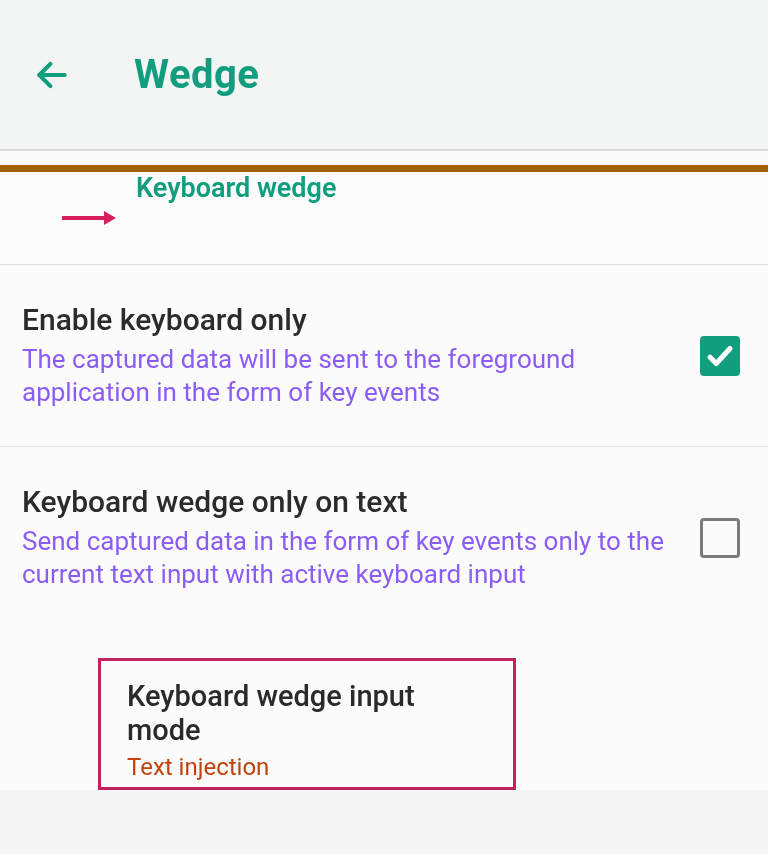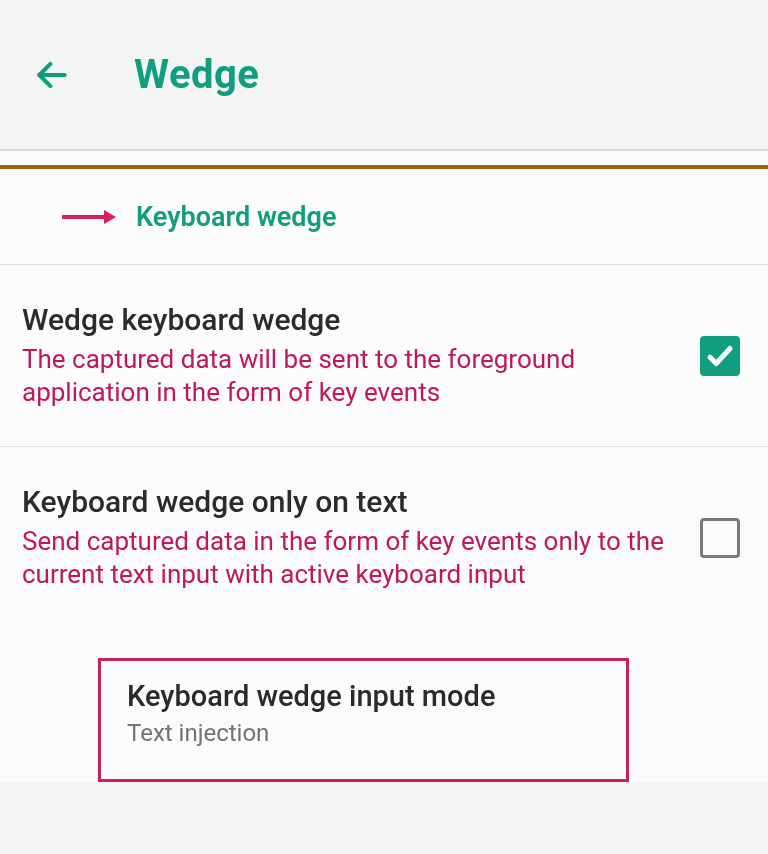--- a/index.html
+++ b/index.html
@@ -13,44 +13,44 @@
     border-bottom: 2px solid #d9d9d9;
   }
   .back-arrow {
     width: 44px; height: 44px; color: #109e7f; display: flex; align-items: center; justify-content: center;
     cursor: pointer; margin-right: 60px;
   }
   .back-arrow svg { width: 38px; height: 38px; }
   .app-title { font-size: 40px; font-weight: 700; color: #109e7f; letter-spacing: 0.5px; }
   .content { background: #fcfcfc; }
   .section-header {
-    height: 100px; display: flex; align-items: center; padding-left: 60px;
-    border-top: 4px solid #a16207; border-bottom: 1px solid #e0e0e0;
+    height: 100px; display: flex; padding-left: 60px;
+    border-top: 7px solid #a16207; border-bottom: 1px solid #e0e0e0;
   }
   .pointer-arrow { color: #d81e5b; margin-right: 20px; display:flex; align-items:center; }
   .pointer-arrow svg { width: 56px; height: 18px; }
   .section-title { color: #109e7f; font-size: 27px; font-weight: 600; }
   .setting-row {
     display: flex; align-items: center; padding: 36px 28px 36px 22px;
     border-bottom: 1px solid #e2e2e2; cursor: pointer;
     background: #fbfbfb;
   }
   .setting-text { flex: 1; padding-right: 20px; }
   .setting-title { font-size: 30px; font-weight: 500; color: #2b2b2b; line-height: 1.25; margin-bottom: 4px; }
-  .setting-desc { font-size: 26px; color: #be185d; line-height: 1.3; }
+  .setting-desc { font-size: 26px; color: #8b5cf6; line-height: 1.3; }
   .checkbox {
     width: 40px; height: 40px; border: 3px solid #7a7a7a; border-radius: 4px;
     display: flex; align-items: center; justify-content: center; flex-shrink: 0;
   }
   .checkbox.checked { background: #109e7f; border-color: #109e7f; }
   .checkbox.checked svg { width: 30px; height: 30px; color: #fff; }
   .highlight-wrap { padding: 30px 0 0 98px; background:#fbfbfb; }
-  .highlight-box { border: 3px solid #c7215d; padding: 18px 24px 32px 26px; width: 531px; cursor:pointer; }
+  .highlight-box { border: 3px solid #c7215d; padding: 18px 24px 6px 26px; width: 418px; cursor:pointer; }
   .highlight-title { font-size: 29px; font-weight: 500; color: #2a2a2a; margin-bottom: 6px; }
-  .highlight-sub { font-size: 24px; color: #737373; }
+  .highlight-sub { font-size: 24px; color: #c2410c; }
   .spacer { height: 14px; background:#fbfbfb; }
 </style>
 </head>
 <body>
 
 <div class="app-bar">
   <div class="back-arrow">
     <svg viewBox="0 0 24 24" fill="none" stroke="currentColor" stroke-width="2.6" stroke-linecap="round" stroke-linejoin="round">
         <line x1="20" y1="12" x2="4" y2="12"></line>
         <polyline points="11 5 4 12 11 19"></polyline>
@@ -66,21 +66,21 @@
       <svg viewBox="0 0 56 18">
           <line x1="2" y1="9" x2="46" y2="9" stroke="currentColor" stroke-width="4"></line>
           <polygon points="44,2 56,9 44,16" fill="currentColor"></polygon>
         </svg>
     </span>
     <span class="section-title">Keyboard wedge</span>
   </div>
 
   <div class="setting-row">
     <div class="setting-text">
-      <div class="setting-title">Wedge keyboard wedge</div>
+      <div class="setting-title">Enable keyboard only</div>
       <div class="setting-desc">The captured data will be sent to the foreground application in the form of key events</div>
     </div>
     <div class="checkbox checked">
       <svg viewBox="0 0 24 24" fill="none" stroke="currentColor" stroke-width="4" stroke-linecap="round" stroke-linejoin="round">
           <polyline points="4 13 9 18 20 6"></polyline>
         </svg>
     </div>
   </div>
 
   <div class="setting-row" style="border-bottom:none;">

